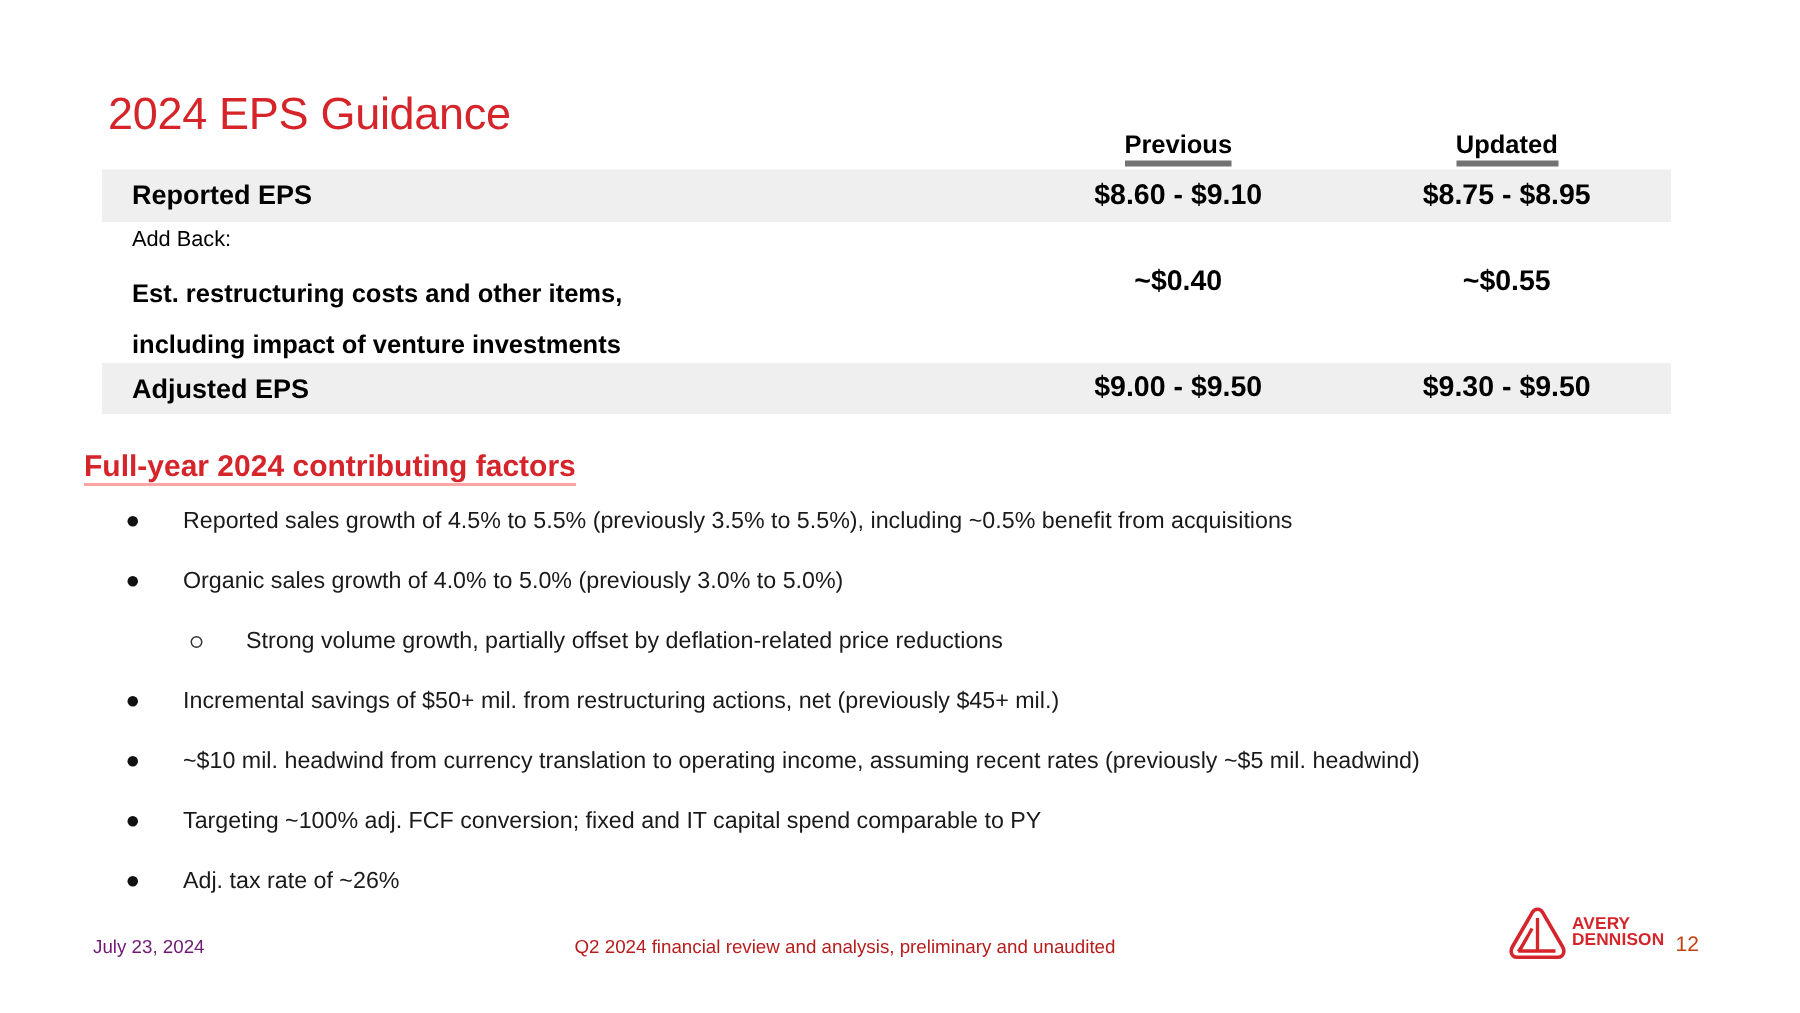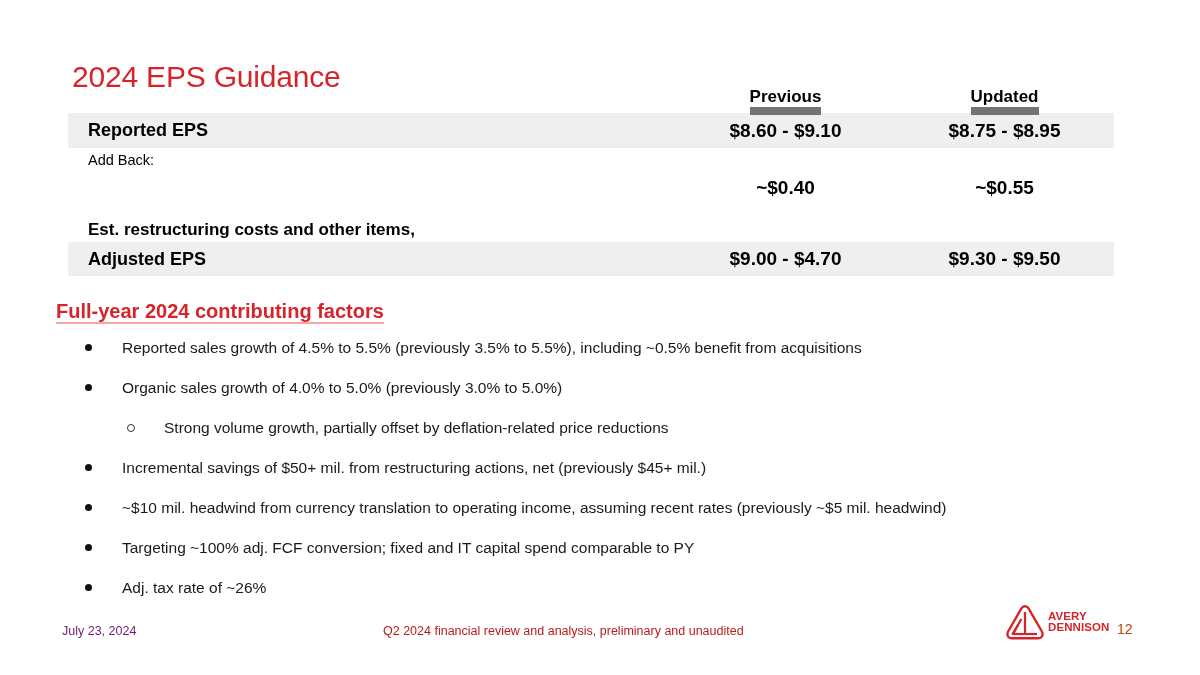--- a/index.html
+++ b/index.html
@@ -58,21 +58,21 @@
   
   .gt-head {
     height: 33px;
   }
   .gt-head .gt-val {
     font-size: 17px;
     font-weight: bold;
     color: #000;
   }
   .gt-head .gt-val span {
-    border-bottom: 8px solid #737373;
+    border-bottom: 4px solid #737373;
     padding-bottom: 1px;
   }
 
   
   .row-reported {
     height: 35px;
   }
   .row-reported .gt-label {
     font-size: 18px;
     font-weight: bold;
@@ -236,28 +236,29 @@
   <div class="gt-row row-reported shaded">
     <div class="gt-label">Reported EPS</div>
     <div class="gt-val">$8.60 - $9.10</div>
     <div class="gt-val">$8.75 - $8.95</div>
   </div>
 
   <div class="gt-row row-addback">
     <div class="gt-label">
       <div class="addback-small">Add Back:</div>
       <div class="addback-big">Est. restructuring costs and other items,</div>
+      <div class="addback-big">including impact of venture investments</div>
     </div>
     <div class="gt-val">~$0.40</div>
     <div class="gt-val">~$0.55</div>
   </div>
 
   <div class="gt-row row-adjusted shaded">
     <div class="gt-label">Adjusted EPS</div>
-    <div class="gt-val">$9.00 - $4.70</div>
+    <div class="gt-val">$9.00 - $9.50</div>
     <div class="gt-val">$9.30 - $9.50</div>
   </div>
 
 </div>
 
 <div class="factors-heading">Full-year 2024 contributing factors</div>
 
 <div class="bullets">
   <div class="bullet">
     <span class="dot"></span>

